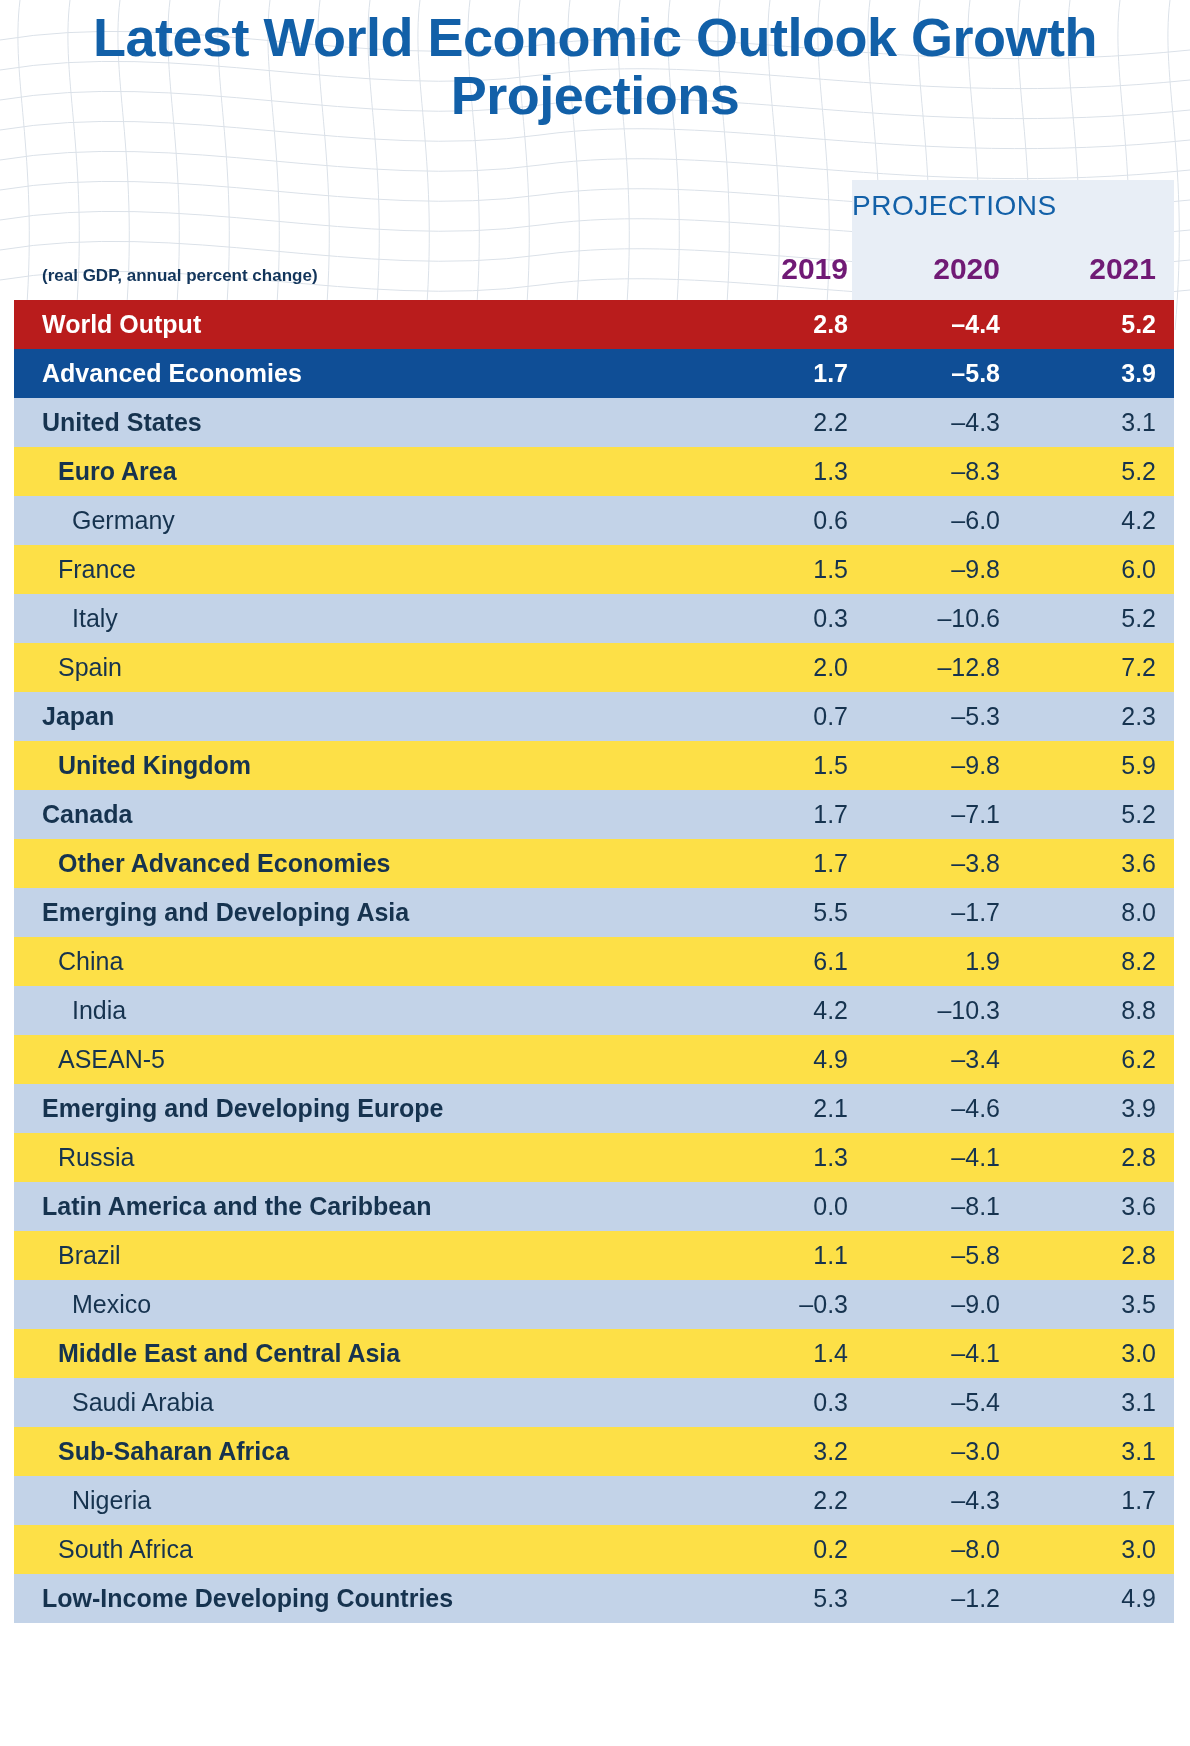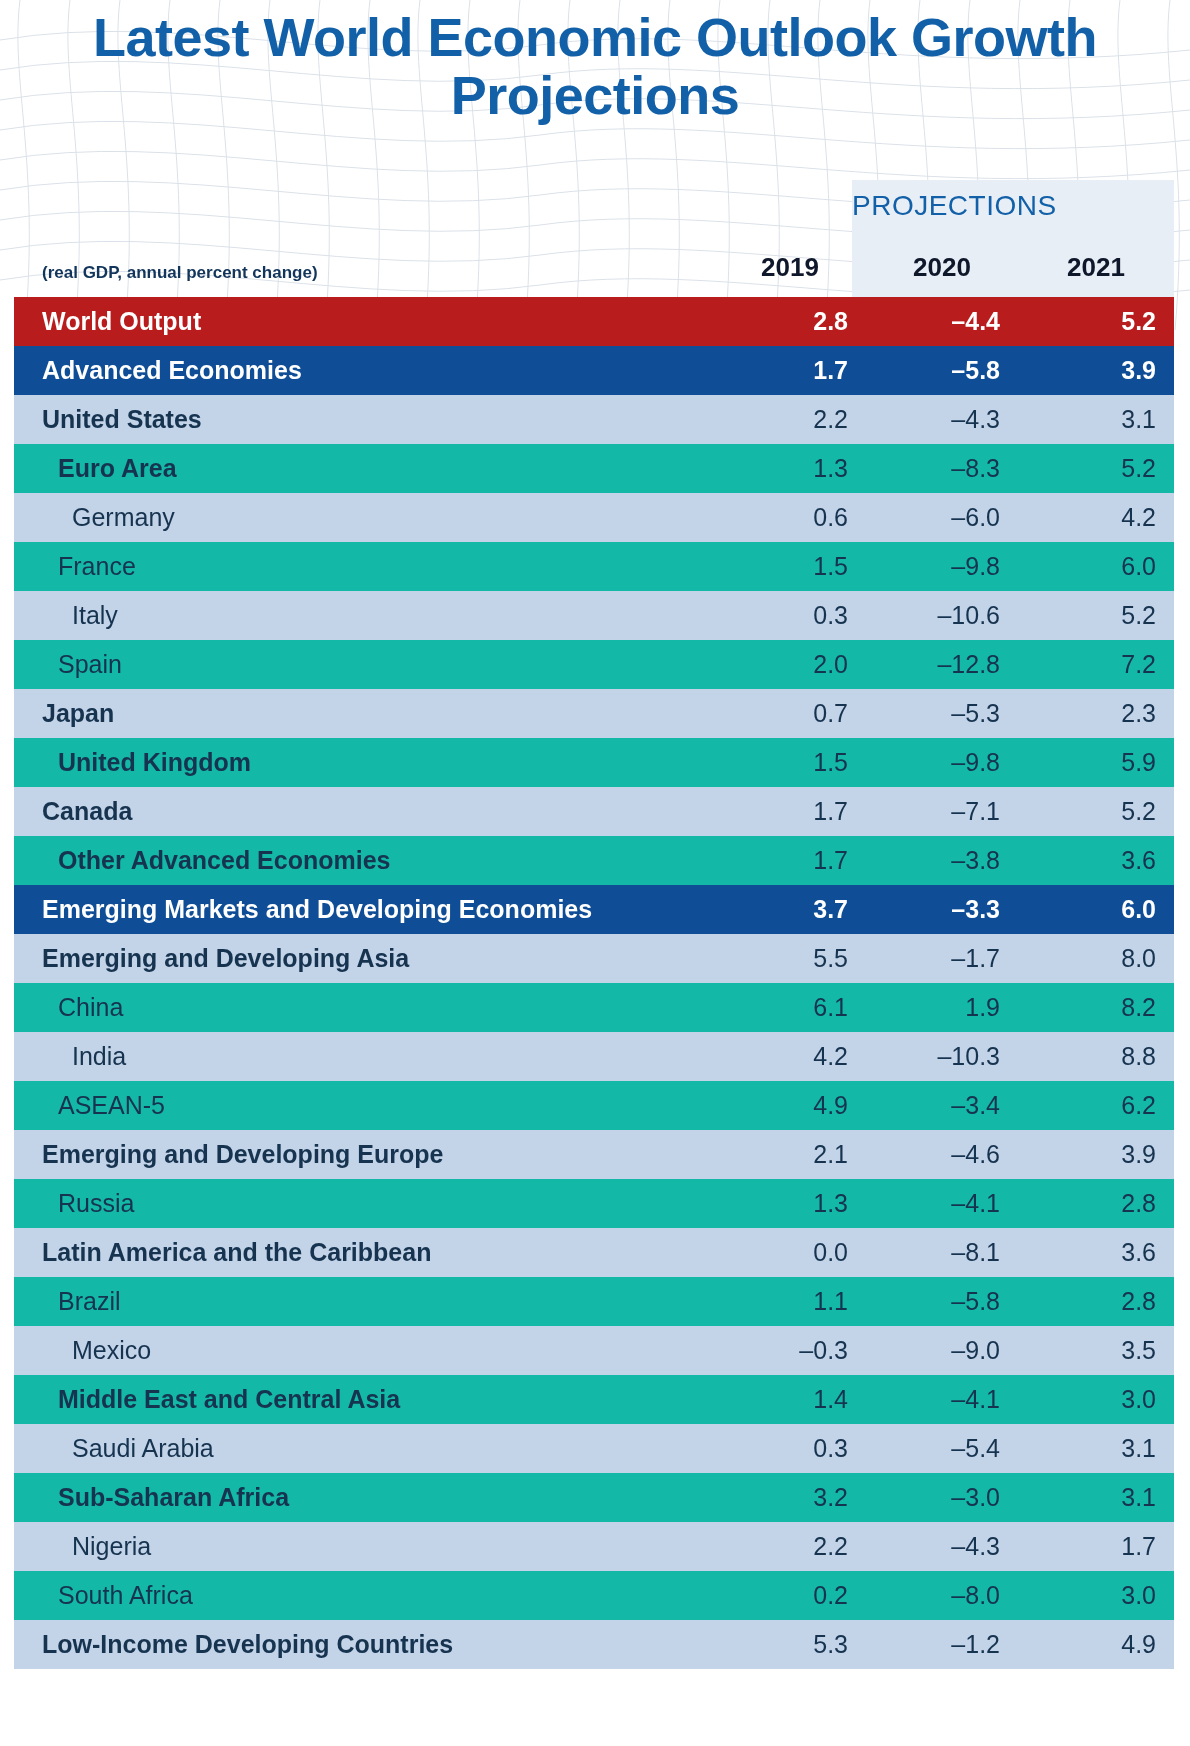--- a/index.html
+++ b/index.html
@@ -72,25 +72,25 @@
     border-collapse: collapse;
     z-index: 3;
     table-layout: fixed;
   }
   table.wrap col.c0 { width: 700px; }
   table.wrap col.c1 { width: 152px; }
   table.wrap col.c2 { width: 152px; }
   table.wrap col.c3 { width: 156px; }
 
   tr.head th {
-    font-size: 26px;
+    font-size: 30px;
     font-weight: bold;
-    color: #0f172a;
+    color: #701a75;
     padding: 0 18px 14px 18px;
-    text-align: center;
+    text-align: right;
     vertical-align: bottom;
     background: transparent;
   }
   tr.head th.label {
     text-align: left;
     font-size: 17px;
     color: #12355b;
     padding-left: 28px;
   }
   tr.head th.proj {
@@ -103,21 +103,21 @@
     padding: 0 18px;
     height: 49px;
     text-align: right;
     vertical-align: middle;
   }
   td.label {
     text-align: left;
     padding-left: 28px;
   }
   tr.band-a td { background: #c3d3e8; }
-  tr.band-b td { background: #14b8a6; padding-left: 44px; }
+  tr.band-b td { background: #fde047; padding-left: 44px; }
 
   tr.world td {
     background: #b91c1c;
     color: #ffffff;
     font-weight: bold;
   }
   tr.group td {
     background: #0f4e96;
     color: #ffffff;
     font-weight: bold;
@@ -258,26 +258,20 @@
           <td>1.7</td>
           <td>–7.1</td>
           <td>5.2</td>
         </tr>
         <tr class="band-b">
           <td class="label sub">Other Advanced Economies</td>
           <td>1.7</td>
           <td>–3.8</td>
           <td>3.6</td>
         </tr>
-        <tr class="group">
-          <td class="label bold">Emerging Markets and Developing Economies</td>
-          <td>3.7</td>
-          <td>–3.3</td>
-          <td>6.0</td>
-        </tr>
         <tr class="band-a">
           <td class="label sub">Emerging and Developing Asia</td>
           <td>5.5</td>
           <td>–1.7</td>
           <td>8.0</td>
         </tr>
         <tr class="band-b">
           <td class="label indent">China</td>
           <td>6.1</td>
           <td>1.9</td>

